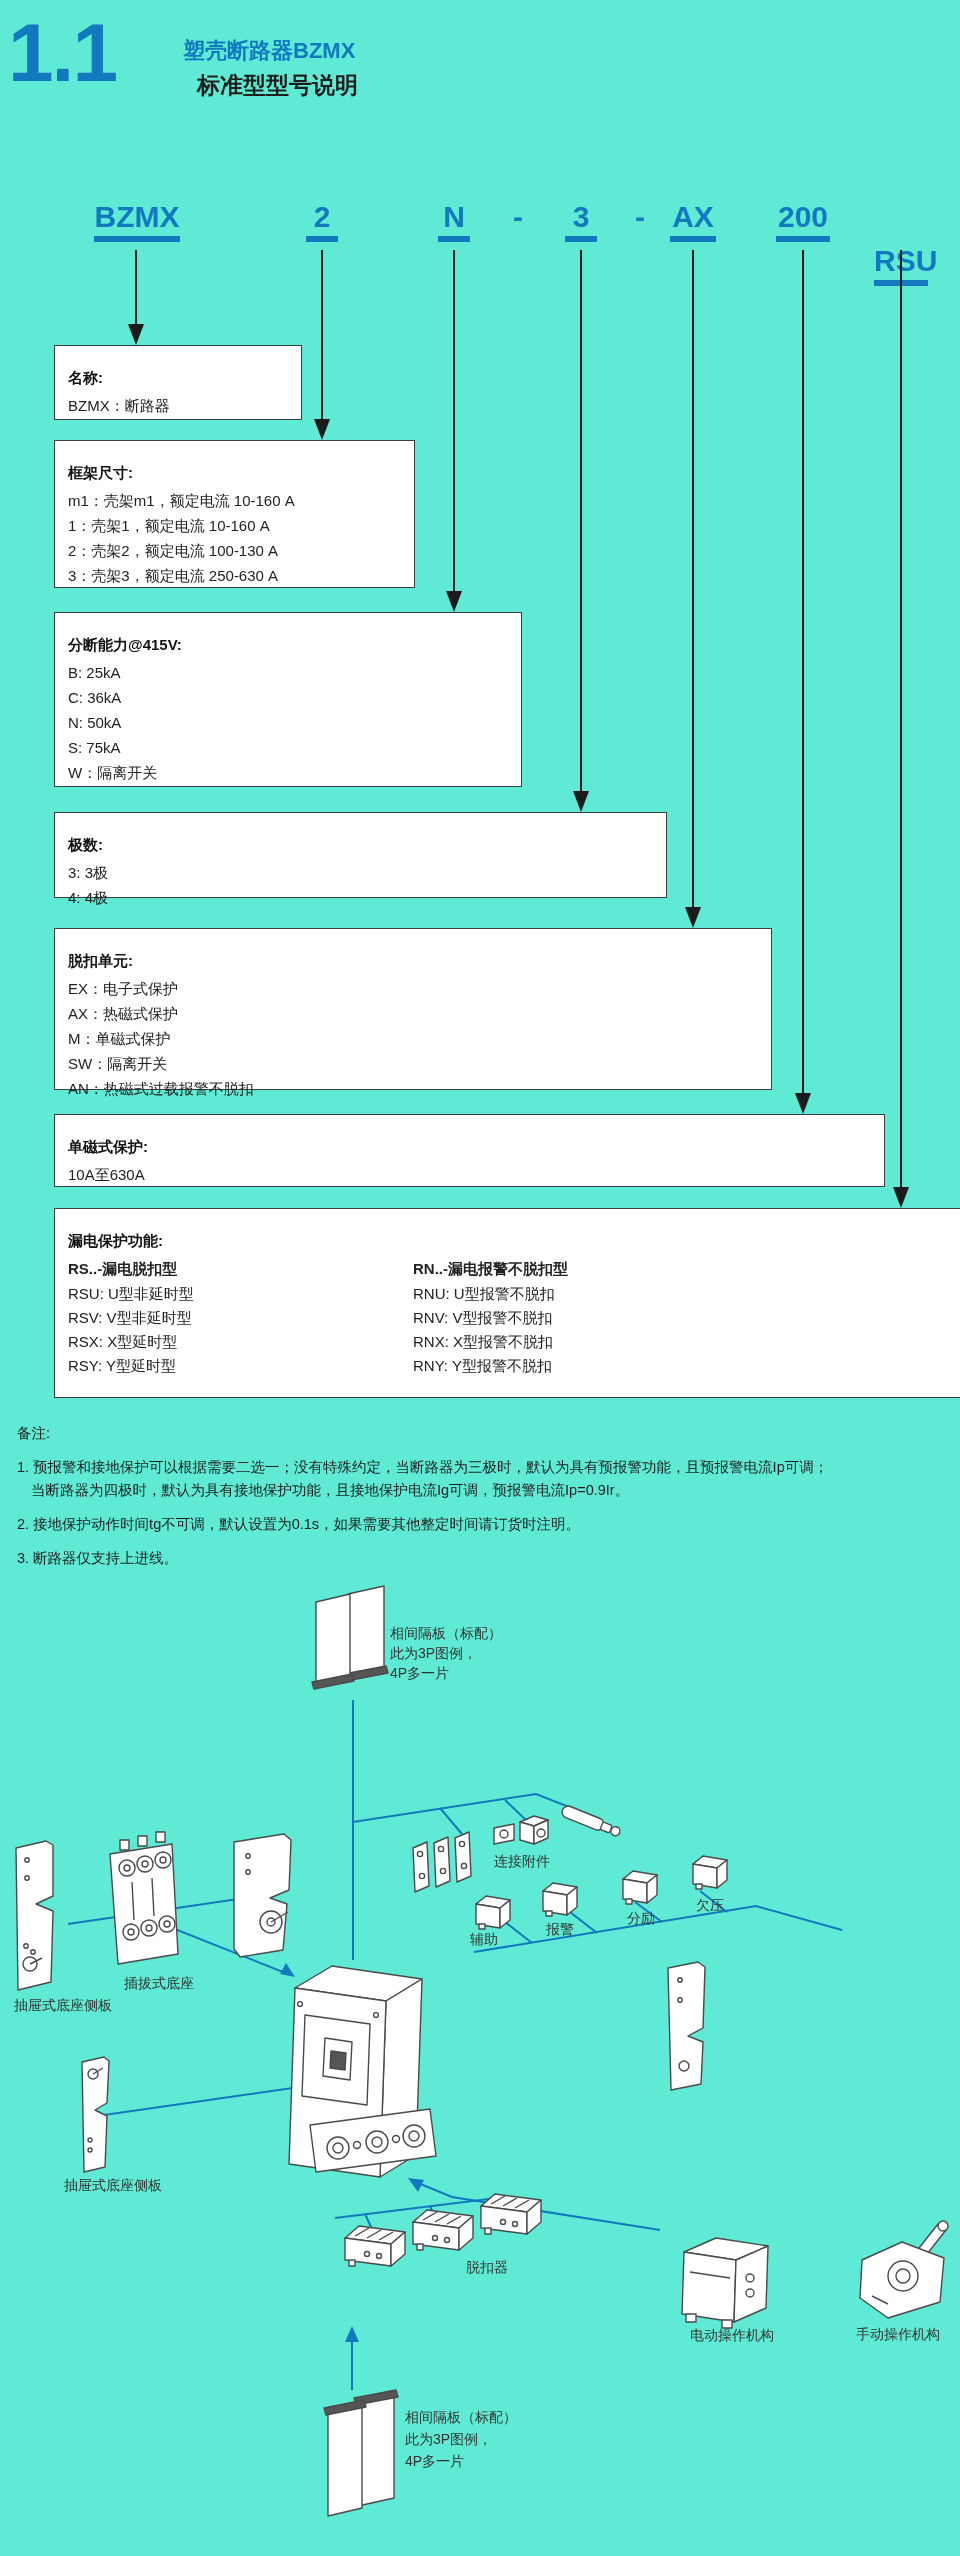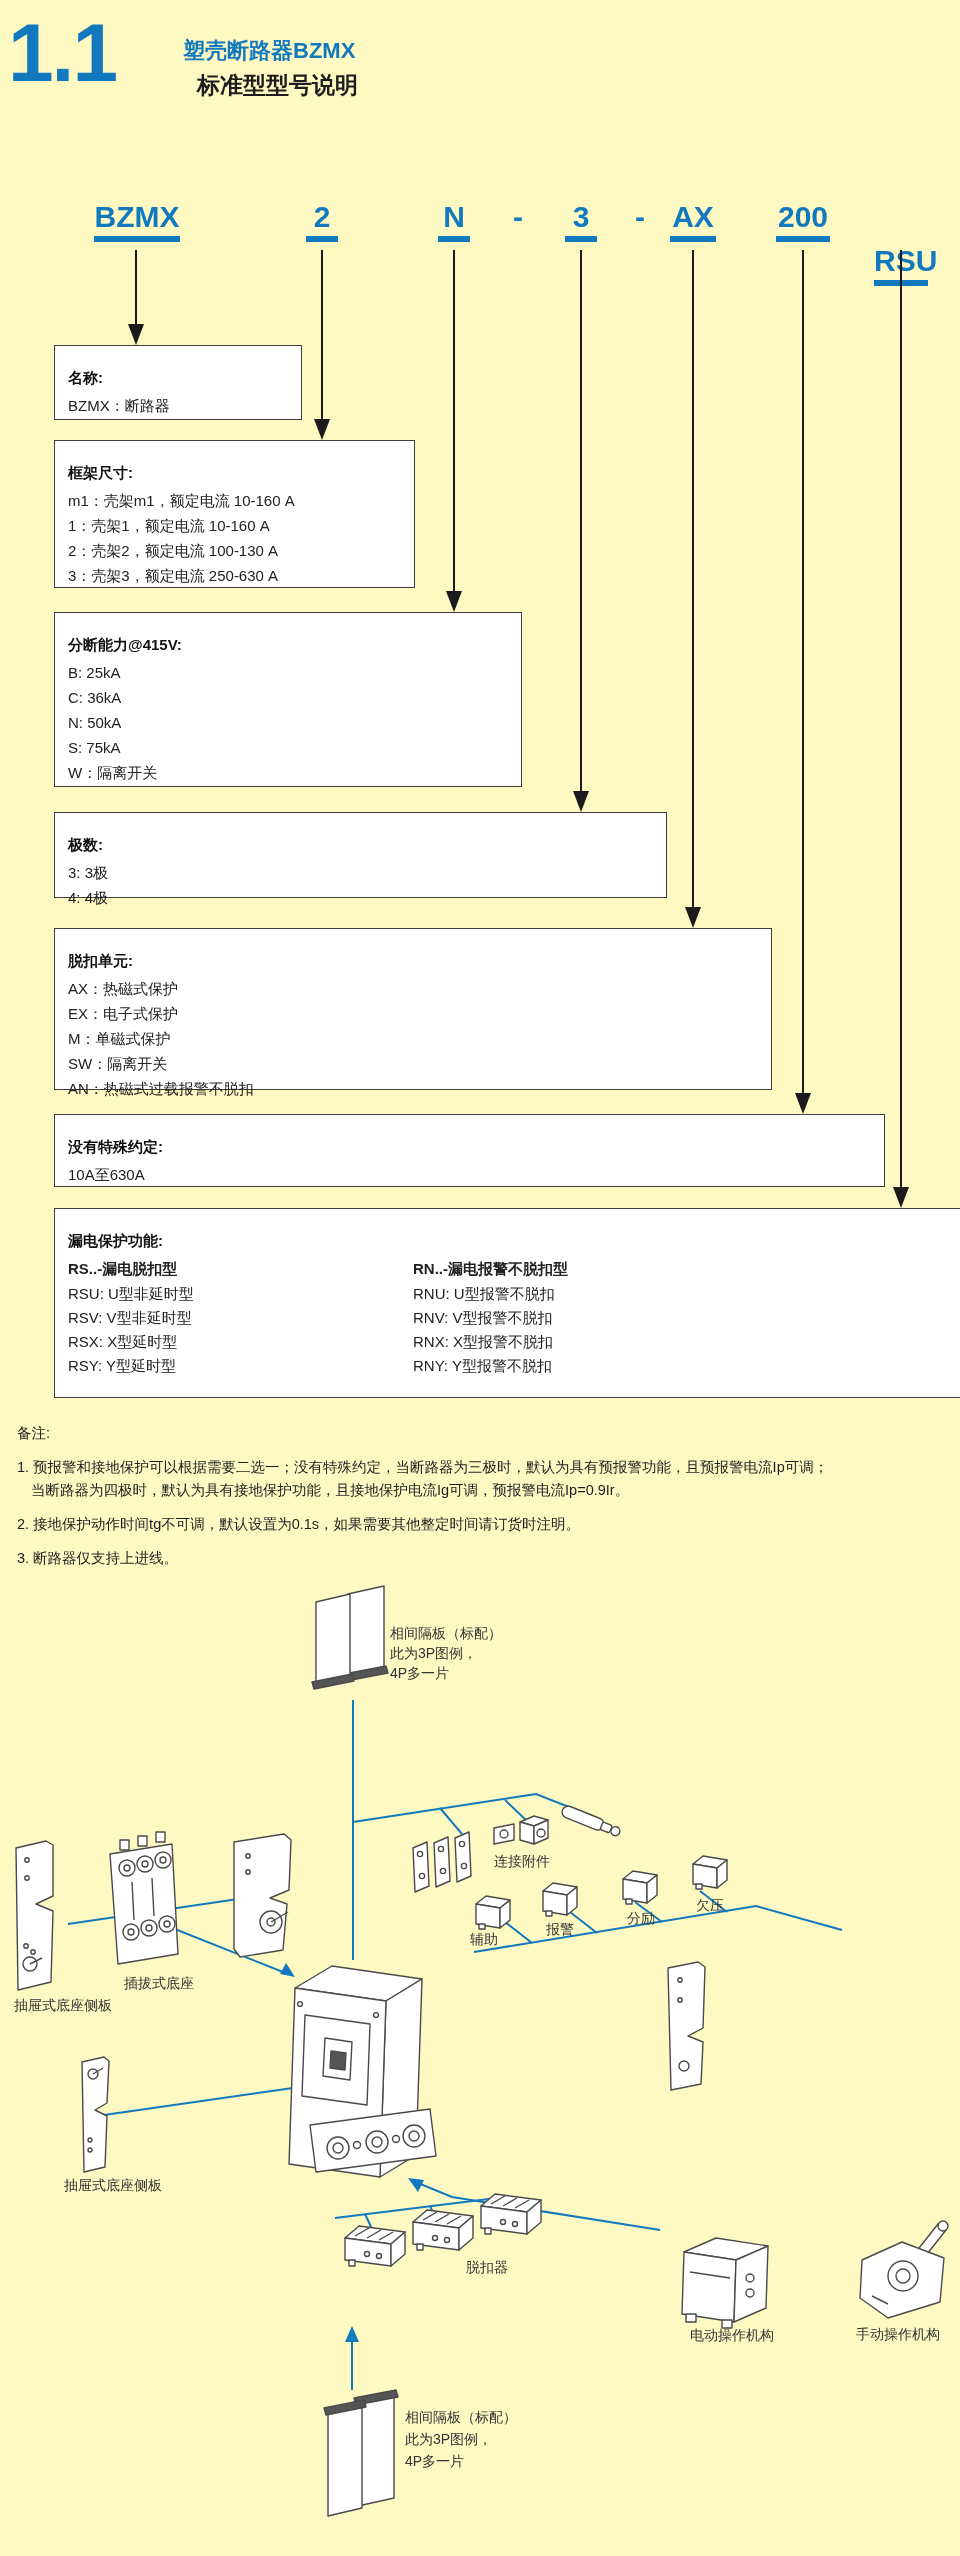--- a/index.html
+++ b/index.html
@@ -1,16 +1,16 @@
 <!DOCTYPE html>
 <html><head>
 <meta charset="utf-8">
 <style>
   html,body{margin:0;padding:0;background:#ffffff;}
-  #page{position:relative;width:960px;height:2556px;background:#fef9c3;overflow:hidden;
+  #page{position:relative;width:960px;height:2556px;background:#5eead4;overflow:hidden;
         font-family:"Liberation Sans","DejaVu Sans",sans-serif;color:#222;}
   
   .sec-num{position:absolute;left:8px;top:12px;font-size:82px;line-height:82px;font-weight:700;
            color:#1379BE;letter-spacing:-2px;}
   .title1{position:absolute;left:183px;top:36px;font-size:22px;font-weight:700;color:#1379BE;}
   .title2{position:absolute;left:197px;top:70px;font-size:23px;font-weight:700;color:#1d1d1d;}
   
   .seg{position:absolute;top:201px;text-align:center;color:#1379BE;font-weight:700;
        font-size:30px;line-height:32px;}
   .seg .bar{height:6px;background:#1379BE;margin-top:3px;}
@@ -92,29 +92,29 @@
   </div>
 
   <div class="spec-box" style="top:812px;width:613px;height:86px;">
     <div class="box-title">极数:</div>
     <div class="box-line">3: 3极</div>
     <div class="box-line">4: 4极</div>
   </div>
 
   <div class="spec-box" style="top:928px;width:718px;height:162px;">
     <div class="box-title">脱扣单元:</div>
+    <div class="box-line">EX：电子式保护</div>
     <div class="box-line">AX：热磁式保护</div>
-    <div class="box-line">EX：电子式保护</div>
     <div class="box-line">M：单磁式保护</div>
     <div class="box-line">SW：隔离开关</div>
     <div class="box-line">AN：热磁式过载报警不脱扣</div>
   </div>
 
   <div class="spec-box" style="top:1114px;width:831px;height:73px;">
-    <div class="box-title">没有特殊约定:</div>
+    <div class="box-title">单磁式保护:</div>
     <div class="box-line">10A至630A</div>
   </div>
 
   <div class="spec-box" style="top:1208px;width:928px;height:190px;">
     <div class="box-title">漏电保护功能:</div>
     <div class="cols">
       <div class="col">
         <div class="col-head">RS..-漏电脱扣型</div>
         <div class="box-line">RSU: U型非延时型</div>
         <div class="box-line">RSV: V型非延时型</div>

